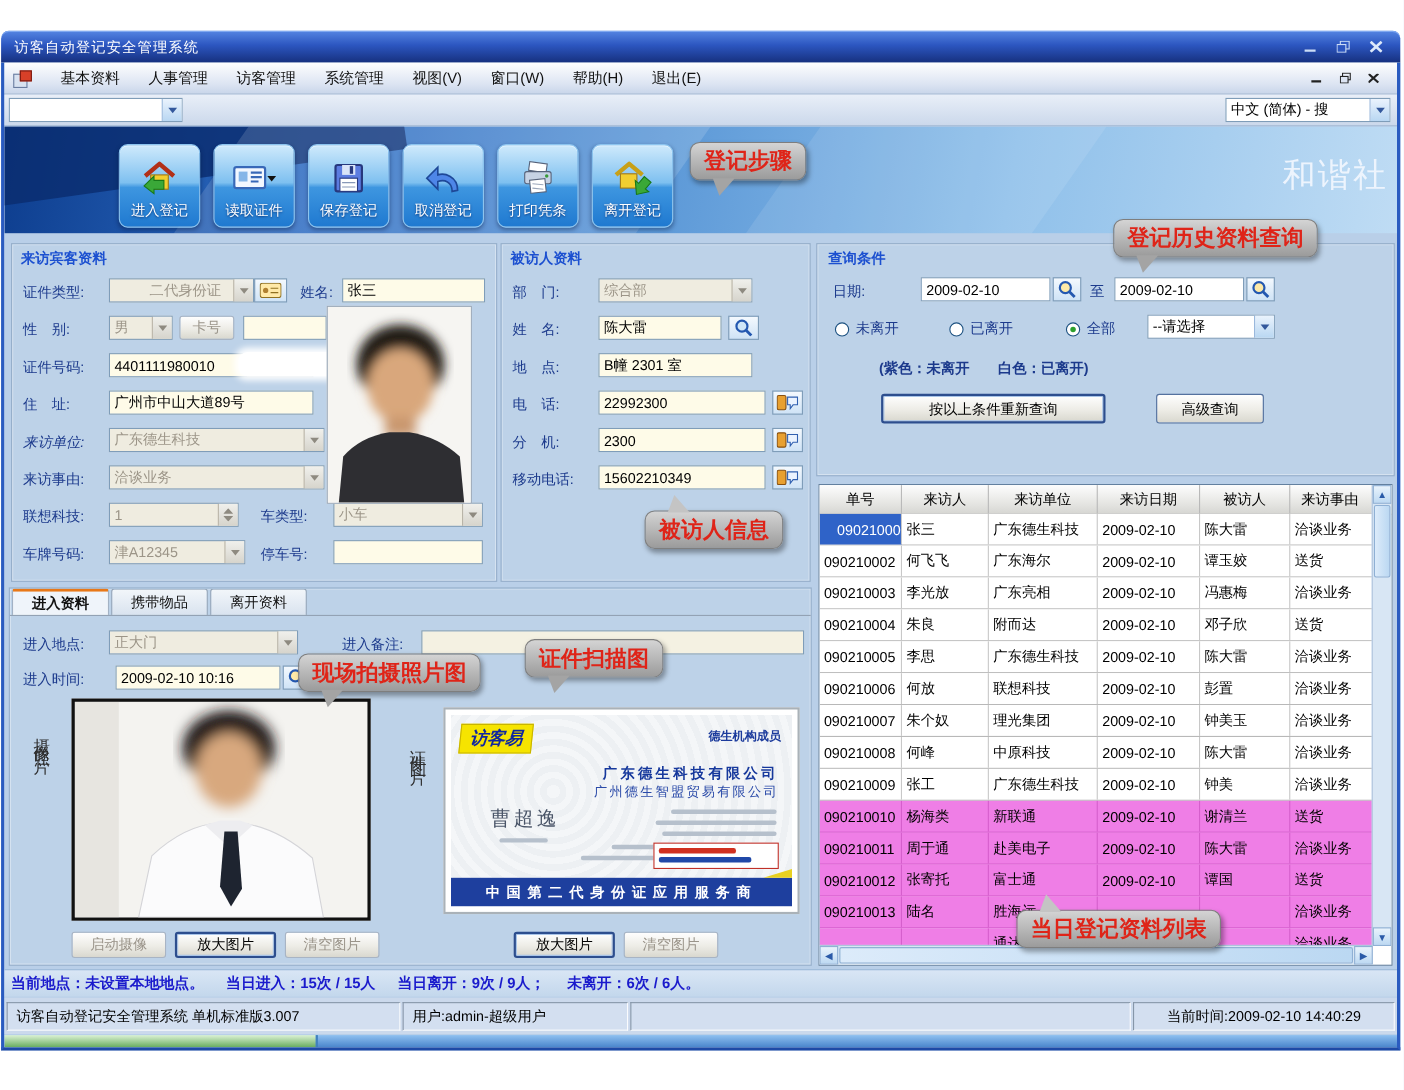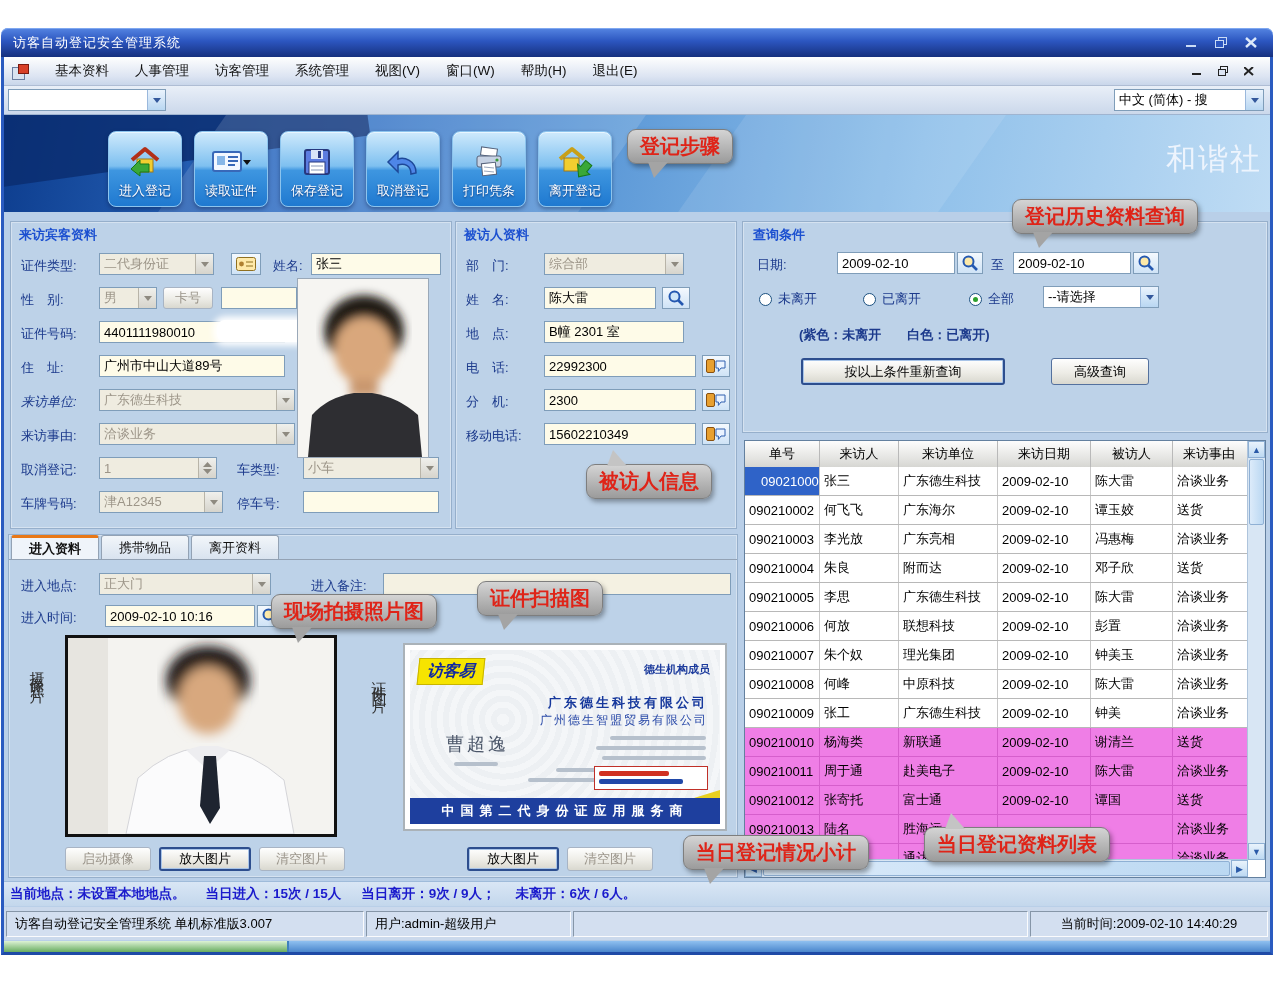--- a/index.html
+++ b/index.html
@@ -271,21 +271,21 @@
                 </svg>
           </span>
               <span class="cap">离开登记</span>
         </div>
       </div>
 
       <div class="panel" style="left:6px;top:106px;width:442px;height:308px;">
         <span class="sect abs" style="left:8px;top:4px;">来访宾客资料</span>
 
         <span class="lbl abs" style="left:10px;top:35px;">证件类型:</span>
-        <div class="combo dis abs" style="left:88px;top:31px;width:115px;">
+        <div class="combo dis abs" style="left:88px;top:31px;width:132px;padding-left:32px;">
           <span class="val">二代身份证</span>
               <span class="arr">
                 <i></i>
               </span>
         </div>
         <div class="iconbtn abs" style="left:220px;top:31px;width:30px;height:22px;">
           <span>
                 <svg width="20" height="14">
                   <rect x="0.5" y="0.5" width="19" height="13" rx="2" fill="#FFE9A8" stroke="#907020"></rect>
                   <circle cx="5.5" cy="7" r="2.4" fill="#B08030"></circle>
@@ -333,21 +333,21 @@
         </div>
 
         <span class="lbl abs" style="left:10px;top:205px;">来访事由:</span>
         <div class="combo dis abs" style="left:88px;top:201px;width:196px;">
           <span class="val">洽谈业务</span>
               <span class="arr">
                 <i></i>
               </span>
         </div>
 
-        <span class="lbl abs" style="left:10px;top:239px;">取消登记:</span>
+        <span class="lbl abs" style="left:10px;top:239px;">联想科技:</span>
         <div class="combo dis abs" style="left:88px;top:235px;width:118px;">
           <span class="val">1</span>
           <span class="arr" style="flex-direction:column;">
                 <svg width="9" height="12">
                   <polygon points="4.5,0 9,5 0,5" fill="#8E8A80"></polygon>
                   <polygon points="0,7 9,7 4.5,12" fill="#8E8A80"></polygon>
                 </svg>
               </span>
         </div>
         <span class="lbl abs" style="left:226px;top:239px;">车类型:</span>
@@ -782,23 +782,20 @@
           </div>
       <div class="callout tt" style="left:582px;top:349px;">
             <span>被访人信息</span>
           </div>
       <div class="callout tb" style="left:267px;top:479px;">
             <span>现场拍摄照片图</span>
           </div>
       <div class="callout tb" style="left:473px;top:466px;">
             <span>证件扫描图</span>
           </div>
-      <div class="callout tb" style="left:679px;top:720px;">
-            <span>当日登记情况小计</span>
-          </div>
       <div class="callout tt" style="left:920px;top:712px;">
             <span>当日登记资料列表</span>
           </div>
 
     </div>
   </div>
 </div>
 </div>
 
 </body></html>

